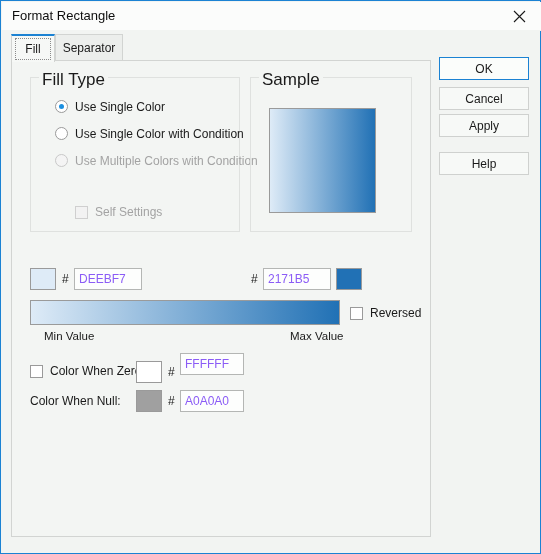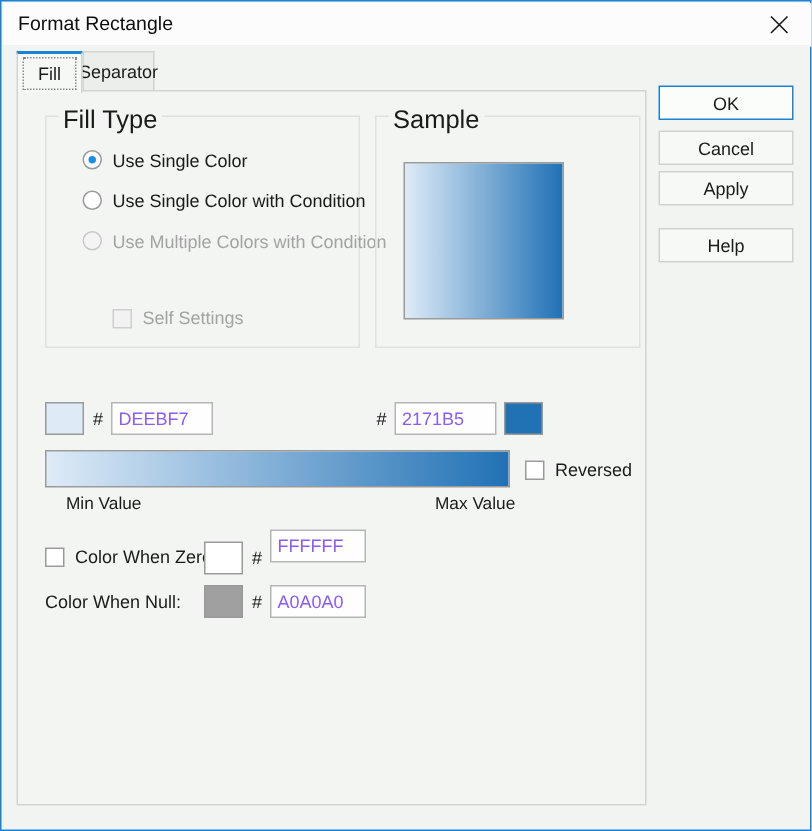--- a/index.html
+++ b/index.html
@@ -63,21 +63,21 @@
     border-top: 2px solid #1b82d3;
     height: 28px;
     z-index: 3;
   }
   .tab.selected .tab-focus {
     position: absolute; left: 3px; top: 2px; right: 3px; bottom: 2px;
     border: 1px dotted #8a8a8a;
     pointer-events: none;
   }
   #tab-fill { left: 0px; width: 44px; }
-  #tab-sep  { left: 44px; width: 48px; }
+  #tab-sep  { left: 44px; width: 68px; }
 
   
   .tabpage {
     position: absolute; left: 10px; top: 59px;
     width: 420px; height: 477px;
     box-sizing: border-box;
     background: #f3f5f3;
     border: 1px solid #d2d4d2;
   }
 
@@ -90,21 +90,21 @@
   .group-label {
     position: absolute;
     top: -8px; left: 8px;
     background: #f3f5f3;
     padding: 0 3px;
     font-size: 17px;
     color: #1a1a1a;
     white-space: nowrap;
   }
   #group-filltype { left: 18px; top: 16px; width: 210px; height: 155px; }
-  #group-sample   { left: 238px; top: 16px; width: 177px; height: 155px; }
+  #group-sample   { left: 238px; top: 16px; width: 162px; height: 155px; }
 
   
   .radio-row {
     position: absolute;
     display: flex; align-items: flex-start;
     cursor: default;
     white-space: nowrap;
   }
   .radio {
     width: 13px; height: 13px;

